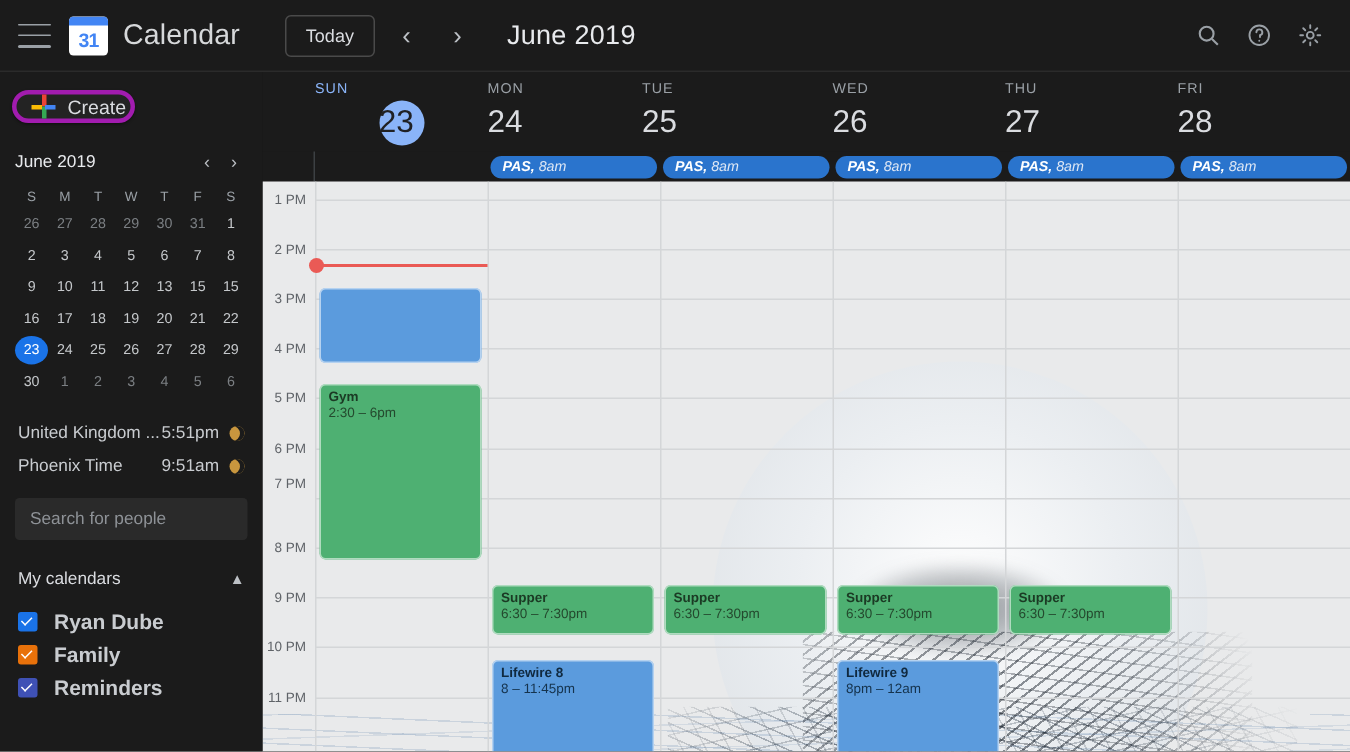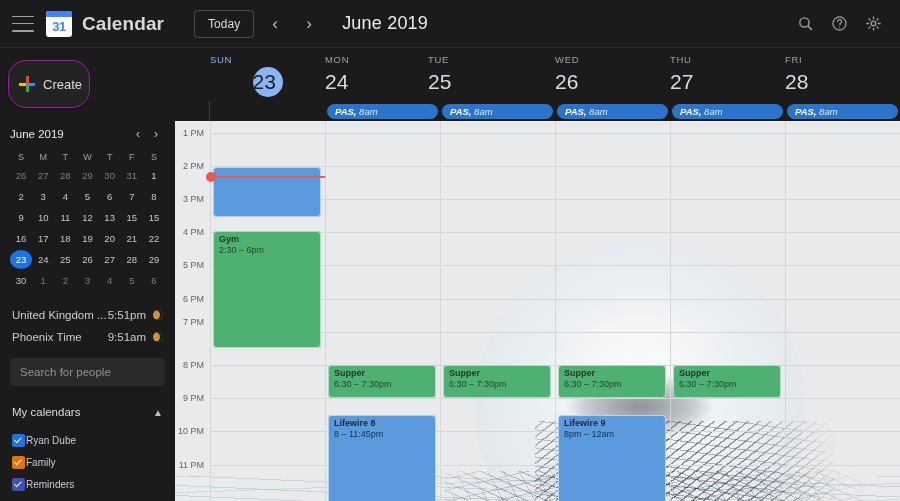--- a/index.html
+++ b/index.html
@@ -25,21 +25,21 @@
   .logo-cal {
     width:26px; height:26px; border-radius:3px; background:#fff;
     position:relative; overflow:hidden; flex:none;
     display:flex; align-items:flex-end; justify-content:center;
   }
   .logo-cal .band { position:absolute; top:0; left:0; right:0; height:6px; background:#4285f4; }
   .logo-cal .num {
     font-size:13px; font-weight:bold; color:#4285f4; line-height:1;
     padding-bottom:4px; letter-spacing:-0.5px;
   }
-  .brand { font-size:19px; color:#d6d8da; margin-left:10px; font-weight:700; letter-spacing:0.1px;}
+  .brand { font-size:19px; color:#d6d8da; margin-left:10px; font-weight:400; letter-spacing:0.1px;}
   .today-btn {
     margin-left:30px; height:28px; padding:0 13px; line-height:26px;
     border:1px solid #4a4a4a; border-radius:4px; font-size:12px; color:#dadce0;
     background:transparent; cursor:pointer;
   }
   .navarrow {
     width:26px; height:26px; margin-left:8px; color:#bdc1c6; font-size:17px;
     display:flex; align-items:center; justify-content:center; cursor:pointer;
     border-radius:50%;
   }
@@ -48,23 +48,23 @@
   .topbar-right { margin-left:auto; display:flex; align-items:center; padding-right:10px; }
   .ticon { width:34px; height:34px; display:flex; align-items:center; justify-content:center;
            cursor:pointer; color:#9aa0a6; }
 
   
   .sidebar {
     position:absolute; top:48px; left:0; width:175px; height:453px;
     background:#1b1b1b; overflow:hidden;
   }
   .create-btn {
-    margin:12px 0 0 8px; width:82px; height:48px; border-radius:18px;
-    border:1px solid #a21caf; background:#232323;
-    display:flex; align-items:center; cursor:pointer;
+    margin:12px 0 0 8px; width:82px; height:22px; border-radius:18px;
+    border:3px solid #a21caf; background:#232323;
+    display:flex; align-items:flex-end; cursor:pointer;
     box-shadow:0 1px 2px rgba(0,0,0,.4);
   }
   .plus-icon { position:relative; width:16px; height:16px; margin-left:10px; flex:none; }
   .plus-icon i { position:absolute; display:block; }
   .p-v { left:6.5px; top:0; width:3px; height:8px; background:#ea4335; }
   .p-v2 { left:6.5px; top:8px; width:3px; height:8px; background:#34a853; }
   .p-h { left:0; top:6.5px; width:7px; height:3px; background:#fbbc04; }
   .p-h2 { left:9px; top:6.5px; width:7px; height:3px; background:#4285f4; }
   .create-label { font-size:13px; color:#dadce0; margin-left:8px; }
 
@@ -105,21 +105,21 @@
   .mycal-caret { margin-left:auto; color:#bdc1c6; font-size:10px; }
   .cal-list { margin-top:7px; padding:0 12px; }
   .cal-row { display:flex; align-items:center; height:22px; cursor:pointer; }
   .cbox { width:13px; height:13px; border-radius:2px; flex:none; position:relative;
           display:flex; align-items:center; justify-content:center; }
   .cbox.checked::after {
     content:""; display:block; width:6px; height:3px;
     border-left:1.8px solid #fff; border-bottom:1.8px solid #fff;
     transform:rotate(-45deg) translate(0px,-1px);
   }
-  .cal-name { font-size:10px; color:#c9ccd0; margin-left:1px; }
+  .cal-name { font-size:14px; color:#c9ccd0; margin-left:11px;font-weight:bold; }
 
   
   .grid-wrap { position:absolute; top:48px; left:175px; width:725px; height:453px; overflow:hidden; }
 
   .dayhdr { position:absolute; top:0; left:0; width:725px; height:53px; background:#1b1b1b; }
   .dayhdr-col { position:absolute; top:0; height:53px; text-align:left; }
   .dow { font-size:9.5px; letter-spacing:.7px; color:#9aa0a6; margin-top:6px; }
   .dow.today { color:#8ab4f8; }
   .dnum { font-size:21px; color:#dadce0; margin-top:2px; font-weight:300; line-height:30px; }
   .dnum.today {
@@ -174,21 +174,21 @@
       repeating-linear-gradient(-2deg, rgba(80,120,165,.14) 0 1px, rgba(80,120,165,0) 1px 16px);
   }
 
   .gutter { position:absolute; left:0; top:0; width:35px; height:380px; }
   .tlabel { position:absolute; right:6px; font-size:9px; color:#5f6368; line-height:9px; }
   .hline { position:absolute; left:35px; height:0; border-top:1px solid #d4d6d8; }
   .vline { position:absolute; top:0; width:0; border-left:1px solid #d4d6d8; height:380px; }
 
   .ev {
     position:absolute; border-radius:4px; overflow:hidden; cursor:pointer;
-    padding:3px 0 0 6px; box-shadow:0 0 0 1px rgba(255,255,255,.55) inset;
+    padding:3px 0 0 6px; box-shadow:0 0 0 1px rgba(255,255,255,.55) inset;margin-top:25px;
   }
   .ev .t { font-size:9px; font-weight:bold; color:#1b3a24; line-height:11px; white-space:nowrap; }
   .ev .s { font-size:9px; color:#24492e; line-height:11px; white-space:nowrap; }
   .ev.blue { background:#5b9bdd; }
   .ev.blue .t { color:#10293f; }
   .ev.blue .s { color:#15334d; }
   .ev.green { background:#4eb072; }
 
   .nowline { position:absolute; height:0; border-top:2px solid #ea5a55; z-index:7; }
   .nowdot { position:absolute; width:10px; height:10px; border-radius:50%; background:#ea5a55; z-index:8; }

